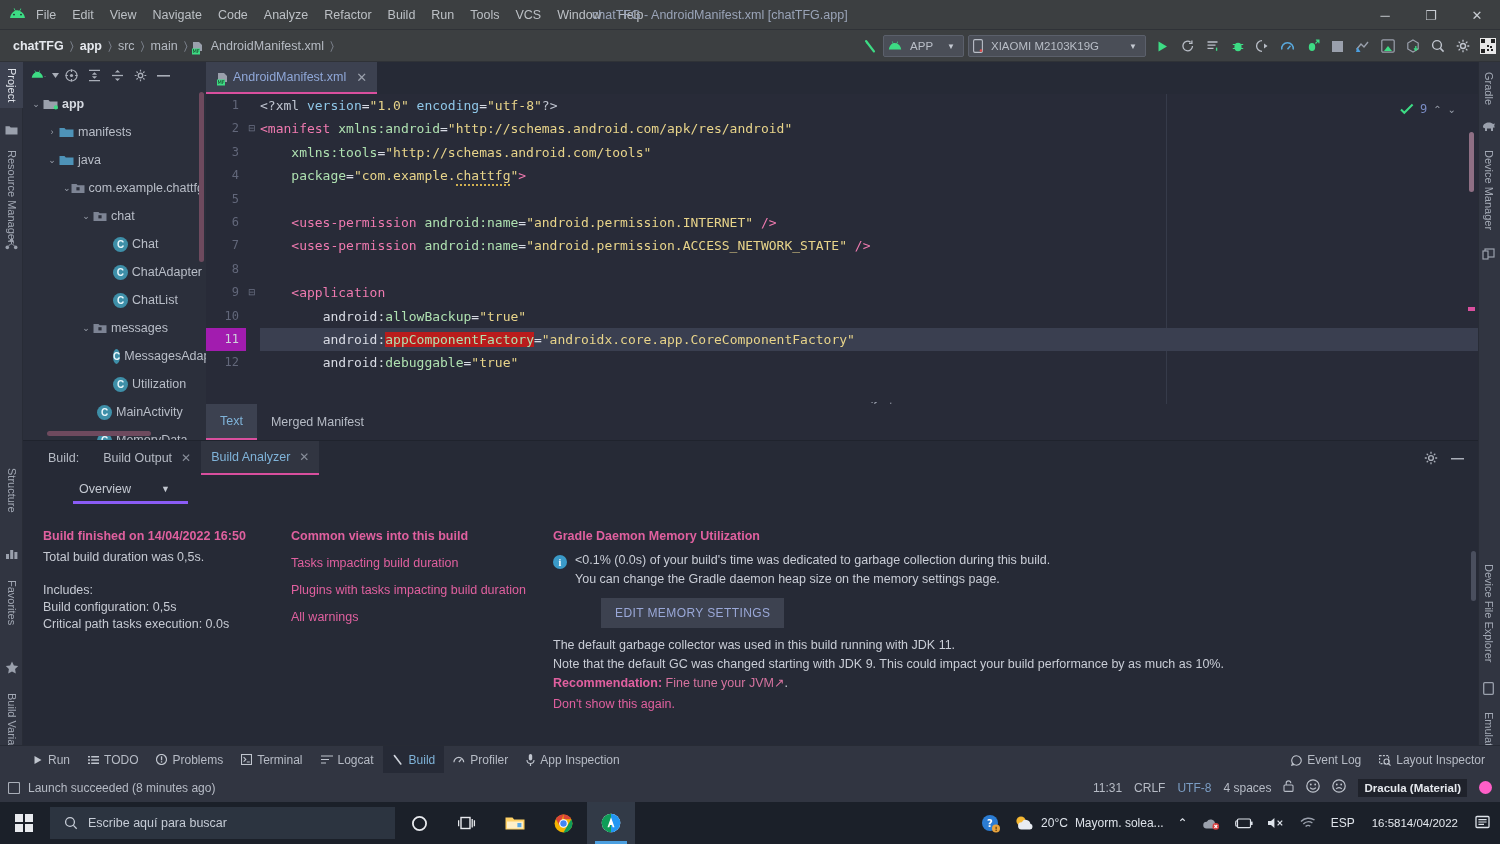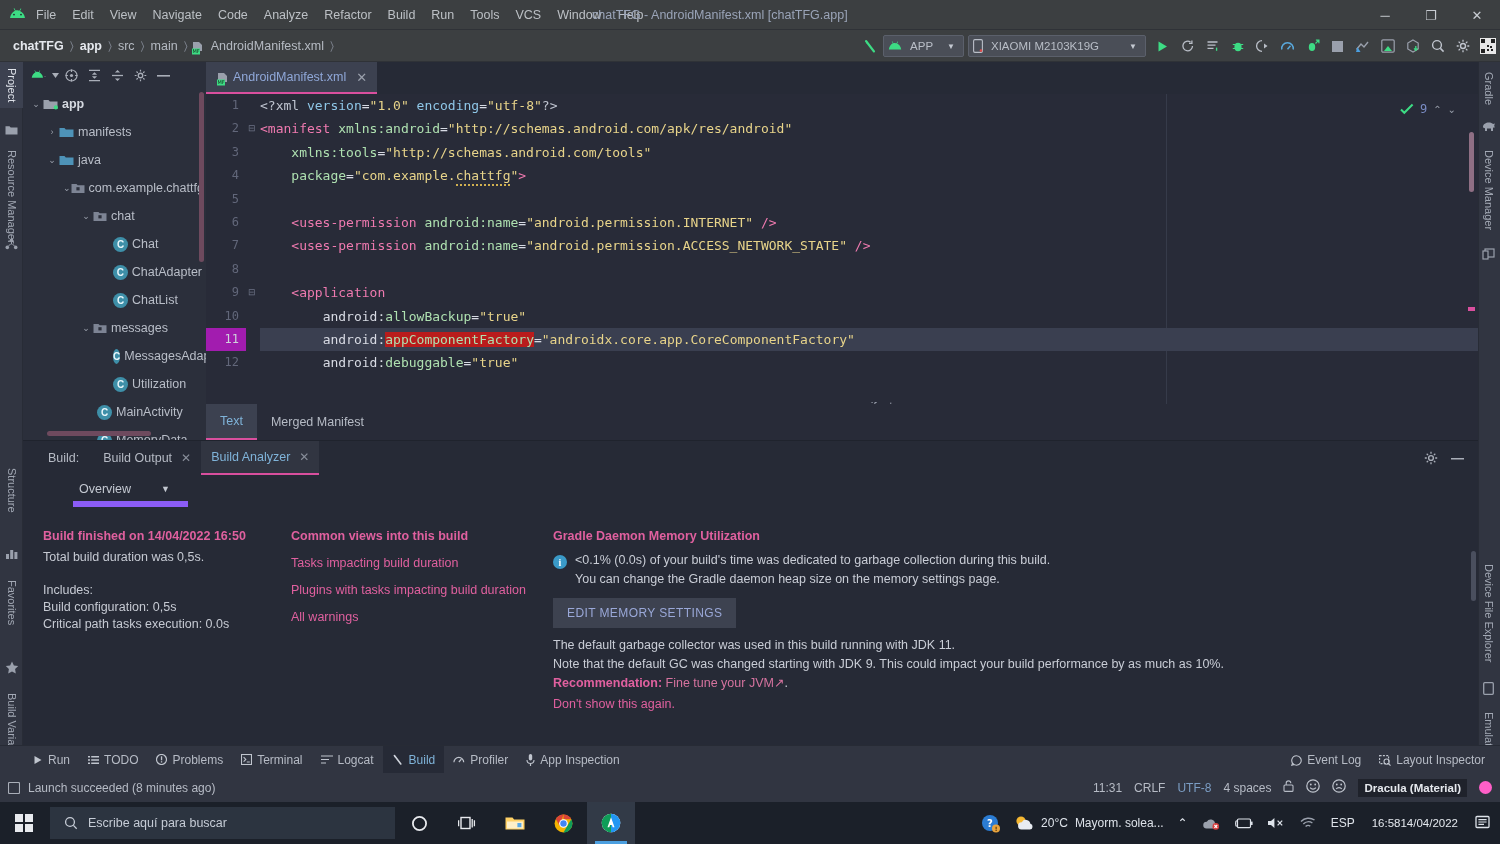--- a/index.html
+++ b/index.html
@@ -192,40 +192,40 @@
   .btabitem.active { background: #313541; color: #7fb3d9; border-bottom: 2px solid #d94f9e; }
   .btabitem .xclose { margin-left: 9px; color: #888e9a; font-size: 12px; }
   .bhdr-right { position: absolute; right: 8px; top: 0; height: 34px; display: flex; align-items: center; }
   .bhdr-right .ico { width: 26px; height: 26px; display:flex;align-items:center;justify-content:center; color:#a9aeb8; }
 
   .overview-row {
     position: absolute; left: 50px; top: 38px; display: flex; align-items: center;
   }
   .overview-sel {
     display: flex; align-items: center; gap: 30px;
-    border-bottom: 6px solid #8b5cf6; padding: 3px 6px 5px 6px; min-width: 115px;
+    border-bottom: 3px solid #8b5cf6; padding: 3px 6px 5px 6px; min-width: 115px;
   }
   .overview-sel .t { color: #c3c8d1; font-size: 12.5px; }
   .overview-sel .arrow { color: #c3c8d1; font-size: 9px; }
 
   .bcol { position: absolute; font-size: 12.5px; color: #c6cad3; }
   .bcol .h { color: #e0609f; font-weight: bold; margin-bottom: 6px; }
   .bcol .l { line-height: 17px; }
   .bcol .link { color: #e0609f; margin-top: 13px; }
   .memhdr { color: #e0609f; font-weight: bold; font-size: 12.5px; }
   .infoline { display: flex; gap: 8px; margin-top: 10px; font-size: 12.5px; color: #c9cdd6; }
   .iicon {
     width: 14px; height: 14px; border-radius: 50%; background: #3a9ac8;
     color: #fff; font-size: 10px; font-weight: bold; flex: none; margin-top: 2px;
     display:flex; align-items:center; justify-content:center; font-family: "Liberation Serif", serif;
   }
   .memsub { margin-left: 22px; color: #c9cdd6; font-size: 12.5px; margin-top: 3px; }
   .membtn {
     display: inline-block; margin-top: 12px; background: #3d4250;
-    color: #9aa8d8; font-size: 12px; padding: 8px 14px; letter-spacing: .4px;
+    color: #9aa8d8; font-size: 12px; padding: 8px 14px; letter-spacing: .4px; margin-left: 48px;
   }
   .memp { margin-top: 9px; font-size: 12.5px; color: #c9cdd6; line-height: 17px; }
   .recom { color: #e0609f; font-weight: bold; }
   .recomlink { color: #d6739f; font-weight: normal; }
   .dontshow { color: #e0609f; font-size: 12.5px; margin-top: 5px; }
   .bp-scroll { position: absolute; right: 2px; top: 110px; width: 5px; height: 50px; background: #4a4f5e; border-radius: 3px; }
 
   
   .bottombar {
     position: absolute; left: 0; top: 745px; width: 1500px; height: 28px;

